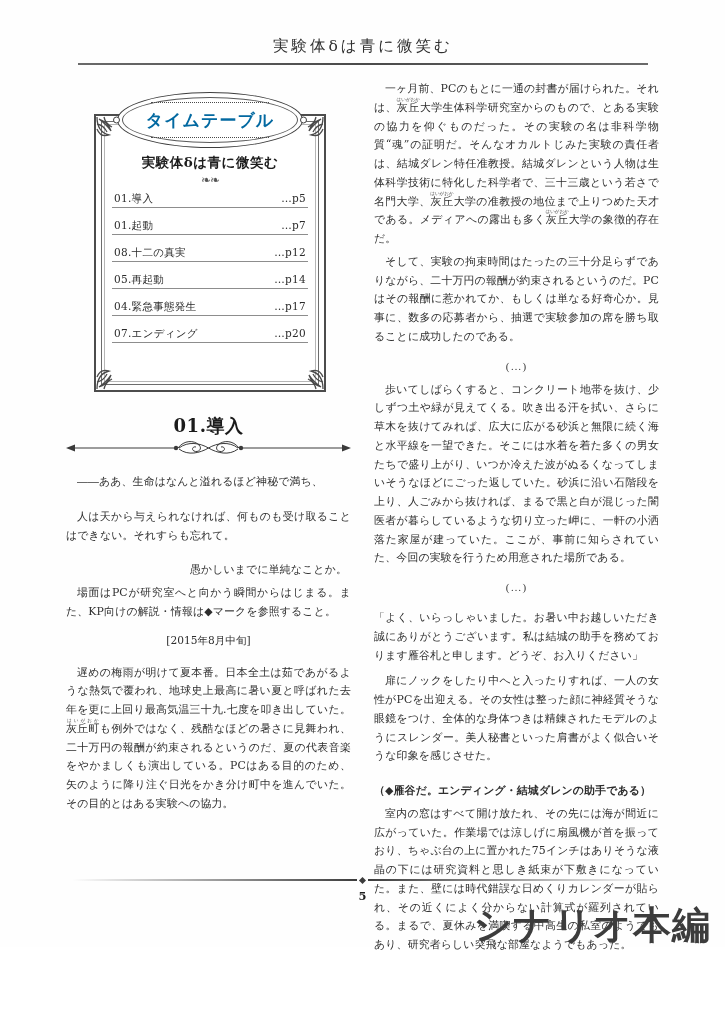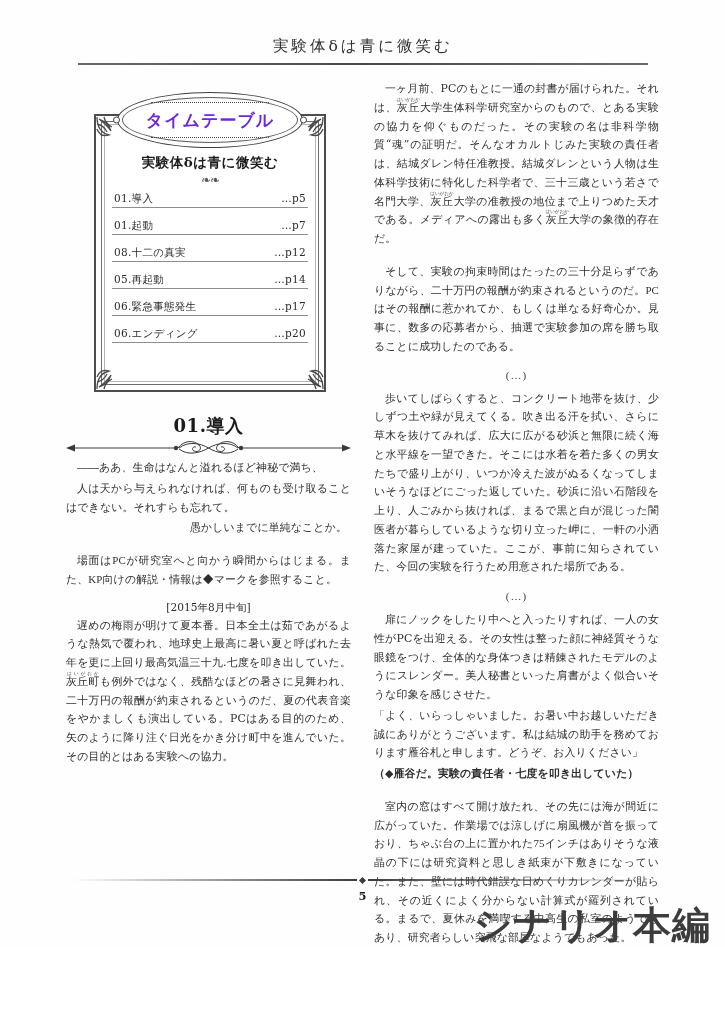--- a/index.html
+++ b/index.html
@@ -106,21 +106,21 @@
   }
   .tt-banner .bn-dot-l { left:-4px; }
   .tt-banner .bn-dot-r { right:-4px; }
   .tt-banner .bn-text {
     position:absolute; inset:0;
     display:flex;align-items:center;justify-content:center;
     font-family:"DejaVu Sans","Liberation Sans",sans-serif;
     font-weight:bold;
     font-size:17px;
     letter-spacing:1px;
-    color:#6d28d9;
+    color:#0369a1;
   }
   .tt-banner .bn-rule-top,
   .tt-banner .bn-rule-bot {
     position:absolute; left:34px; right:34px;
     height:0; border-top:1px dotted #4a4a4a;
   }
   .tt-banner .bn-rule-top { top:10px; }
   .tt-banner .bn-rule-bot { bottom:10px; }
 
   .tt-body {
@@ -185,22 +185,22 @@
     text-align:justify;
     text-justify:inter-character;
     font-family:"DejaVu Serif","Liberation Serif",serif;
     margin-top:7px;
     letter-spacing:0.15px;
   }
   p.jp.indent { text-indent:1em; }
   p.jp.noindent { text-indent:0; }
   p.jp.right-ind { text-align:right; text-indent:0; padding-right:4px; }
   p.jp.bold { font-weight:bold; }
-  p.jp.tight { margin-top:2px; }
-  p.jp.gap { margin-top:13px;font-family:Liberation Serif, serif; }
+  p.jp.tight { margin-top:16px; }
+  p.jp.gap { margin-top:4px; }
   .ellipsis-sep {
     text-align:center;
     font-size:11px;
     color:#3a3a3a;
     margin:13px 0 9px;
     letter-spacing:1px;
   }
   .datestamp {
     text-align:center;
     font-size:10.6px;
@@ -317,25 +317,25 @@
           </li>
           <li class="tt-item">
             <span class="tt-label">08.十二の真実</span>
             <span class="tt-page">…p12</span>
           </li>
           <li class="tt-item">
             <span class="tt-label">05.再起動</span>
             <span class="tt-page">…p14</span>
           </li>
           <li class="tt-item">
-            <span class="tt-label">06.緊急事態発生</span>
+            <span class="tt-label">04.緊急事態発生</span>
             <span class="tt-page">…p17</span>
           </li>
           <li class="tt-item">
-            <span class="tt-label">06.エンディング</span>
+            <span class="tt-label">07.エンディング</span>
             <span class="tt-page">…p20</span>
           </li>
         </ul>
       </div>
     </div>
 
     <div class="sec-head">
       <div class="sec-title">01.導入</div>
       <div class="sec-divider">
         <svg viewBox="0 0 285 18" preserveAspectRatio="none">
@@ -372,25 +372,25 @@
     </p>
 
     <p class="jp indent gap">そして、実験の拘束時間はたったの三十分足らずでありながら、二十万円の報酬が約束されるというのだ。PCはその報酬に惹かれてか、もしくは単なる好奇心か。見事に、数多の応募者から、抽選で実験参加の席を勝ち取ることに成功したのである。</p>
 
     <div class="ellipsis-sep">(…)</div>
 
     <p class="jp indent">歩いてしばらくすると、コンクリート地帯を抜け、少しずつ土や緑が見えてくる。吹き出る汗を拭い、さらに草木を抜けてみれば、広大に広がる砂浜と無限に続く海と水平線を一望できた。そこには水着を着た多くの男女たちで盛り上がり、いつか冷えた波がぬるくなってしまいそうなほどにごった返していた。砂浜に沿い石階段を上り、人ごみから抜ければ、まるで黒と白が混じった闇医者が暮らしているような切り立った岬に、一軒の小洒落た家屋が建っていた。ここが、事前に知らされていた、今回の実験を行うため用意された場所である。</p>
 
     <div class="ellipsis-sep">(…)</div>
 
+    <p class="jp noindent tight">「よく、いらっしゃいました。お暑い中お越しいただき誠にありがとうございます。私は結城の助手を務めております雁谷札と申します。どうぞ、お入りください」</p>
+
     <p class="jp indent">扉にノックをしたり中へと入ったりすれば、一人の女性がPCを出迎える。その女性は整った顔に神経質そうな眼鏡をつけ、全体的な身体つきは精錬されたモデルのようにスレンダー。美人秘書といった肩書がよく似合いそうな印象を感じさせた。</p>
 
-    <p class="jp noindent tight">「よく、いらっしゃいました。お暑い中お越しいただき誠にありがとうございます。私は結城の助手を務めております雁谷札と申します。どうぞ、お入りください」</p>
-
-    <p class="jp noindent bold tight">（◆雁谷だ。実験の責任者・七度を叩き出していた）</p>
+    <p class="jp noindent bold tight">（◆雁谷だ。エンディング・結城ダレンの助手である）</p>
 
     <p class="jp indent gap">室内の窓はすべて開け放たれ、その先には海が間近に広がっていた。作業場では涼しげに扇風機が首を振っており、ちゃぶ台の上に置かれた75インチはありそうな液晶の下には研究資料と思しき紙束が下敷きになっていた。また、壁には時代錯誤な日めくりカレンダーが貼られ、その近くによく分からない計算式が羅列されている。まるで、夏休みを満喫する中高生の私室のようでもあり、研究者らしい突飛な部屋なようでもあった。</p>
   </div>
 
   <div id="footer">
     <div class="ft-rule-wrap">
       <div class="ft-rule"></div>
       <div class="ft-diamond"></div>
       <div class="ft-rule r2"></div>
     </div>

